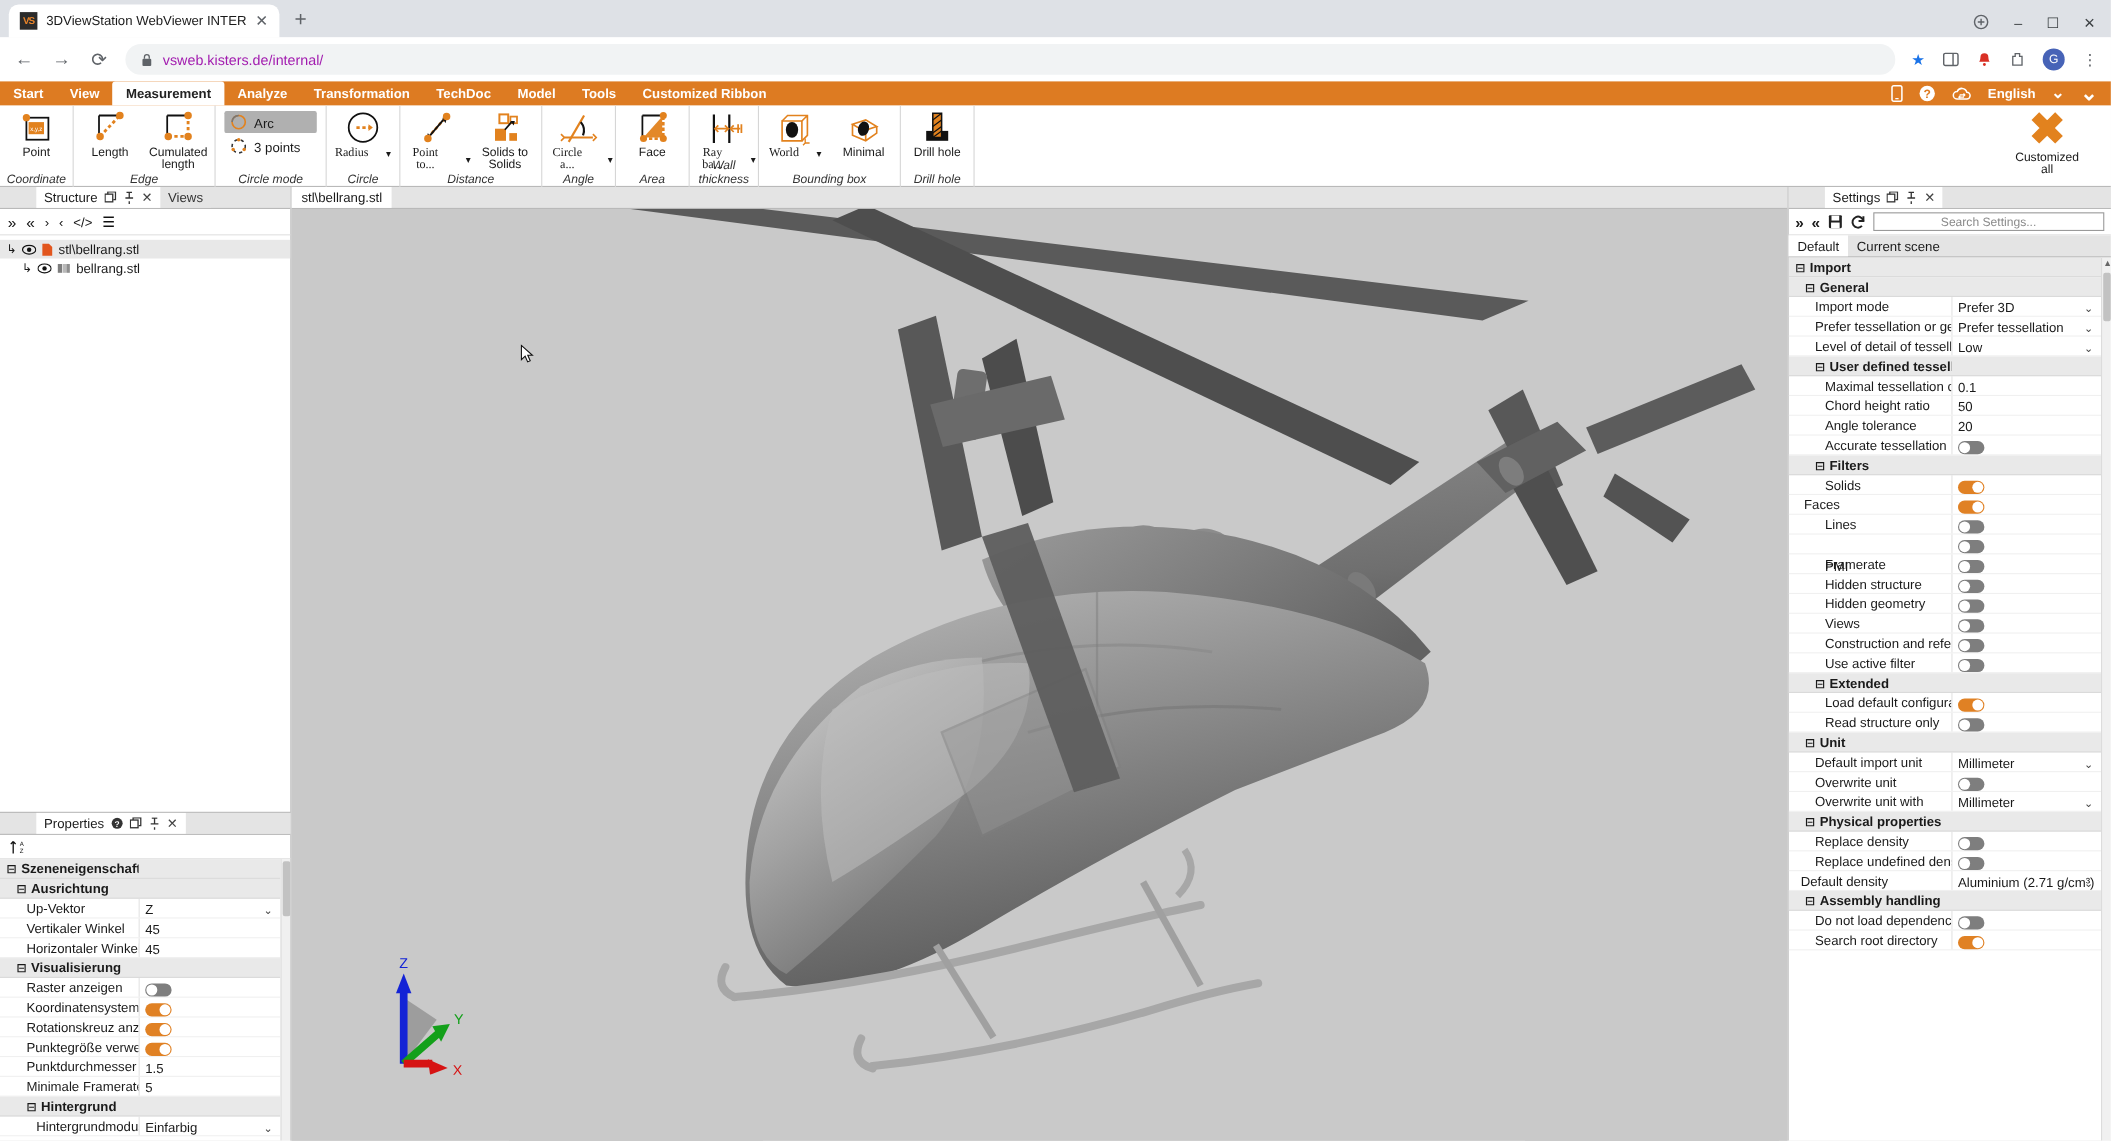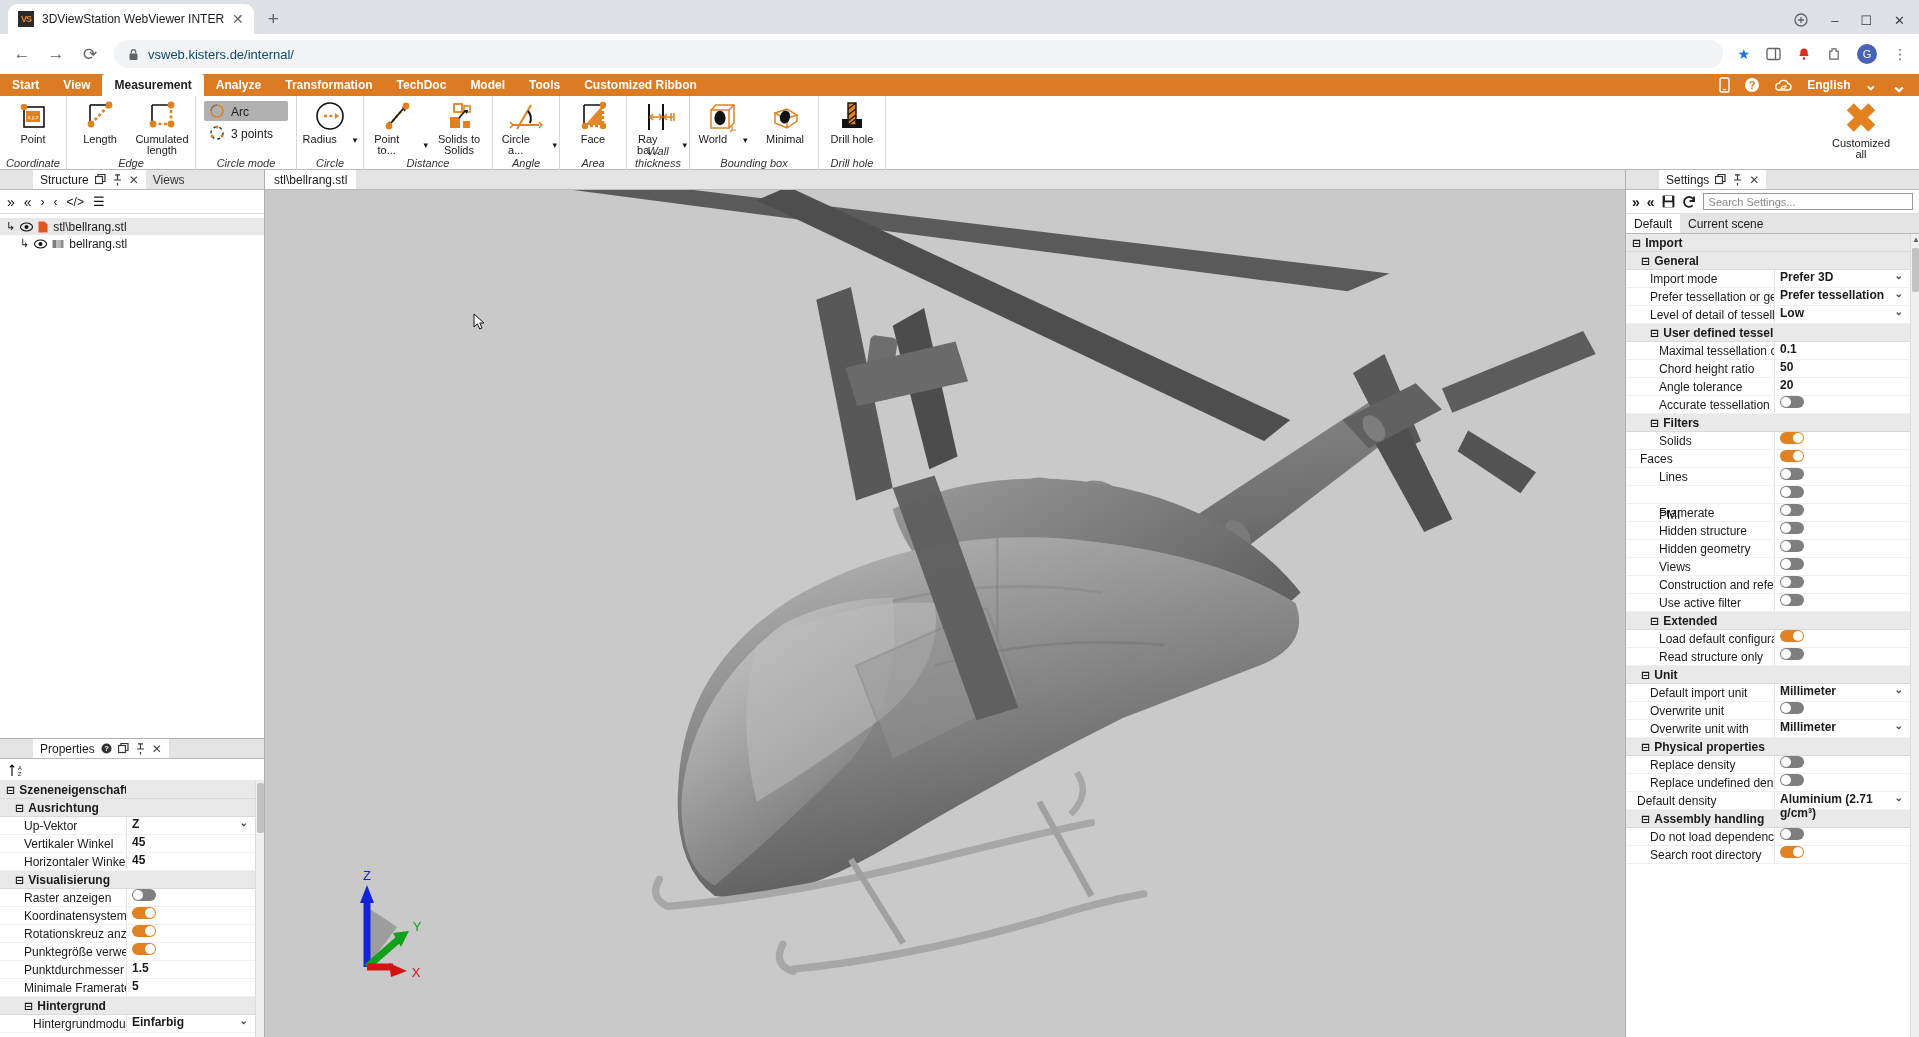--- a/index.html
+++ b/index.html
@@ -19,21 +19,21 @@
   .tab .favicon { width:16px; height:16px; background:#2b2b2b; color:#e8842a; font-size:9px;
     font-weight:bold; display:flex; align-items:center; justify-content:center; letter-spacing:-1px;}
   .tab-title { flex:1; white-space:nowrap; overflow:hidden; }
   .tab-close { font-size:14px; color:#5f6368; cursor:pointer; }
   .newtab { font-size:19px; color:#5f6368; margin-left:14px; margin-bottom:4px; cursor:pointer; }
   .win-ctrl { margin-left:auto; display:flex; align-items:center; gap:22px; padding:0 14px 6px 0; color:#3c4043; font-size:13px;}
   .addr-bar { background:#fff; height:40px; display:flex; align-items:center; gap:14px; padding:0 12px; }
   .nav-ico { font-size:17px; color:#5f6368; width:20px; text-align:center; cursor:pointer;}
   .omnibox {
     flex:1; height:28px; background:#f1f3f4; border-radius:14px; display:flex; align-items:center;
-    gap:9px; padding:0 14px; font-size:13px; color:#0c4a6e;text-align:right;
+    gap:9px; padding:0 14px; font-size:13px; color:#a21caf;text-align:right;
   }
   .addr-right { display:flex; align-items:center; gap:16px; color:#5f6368; font-size:14px; }
   .avatar-btn { width:20px;height:20px;border-radius:50%;background:#4763b7;color:#fff;font-size:11px;
     display:flex;align-items:center;justify-content:center; }
 
   
   .ribbon-tabs { background:#dd7b22; height:22px; display:flex; align-items:stretch; font-size:12px; }
   .ribbon-tabs .rt { padding:0 12px; color:#fff; display:flex; align-items:center; font-weight:bold; cursor:pointer; white-space:nowrap;}
   .ribbon-tabs .rt.active { background:#fff; color:#222; border-radius:3px 3px 0 0; }
   .rt-right { margin-left:auto; display:flex; align-items:center; gap:14px; padding-right:12px; color:#fff; font-weight:bold;}
@@ -42,21 +42,21 @@
   .ribbon-body { background:#fff; height:74px; display:flex; border-bottom:1px solid #b9b9b9; position:relative; }
   .rgroup { display:flex; flex-direction:column; align-items:center; justify-content:flex-start;
             border-right:1px solid #d6d6d6; padding:0 2px; position:relative; height:74px;}
   .rgroup > .items { display:flex; align-items:flex-start; height:58px; }
   .rgroup .gl { font-style:italic; font-size:11px; color:#333; text-align:center; width:100%;
       position:absolute; bottom:1px; left:0; }
   .btn { width:62px; display:flex; flex-direction:column; align-items:center; padding-top:4px; cursor:pointer; }
   .btn .ic { height:34px; display:flex; align-items:center; justify-content:center; }
   .btn .lb { font-size:11px; text-align:center; line-height:11px; color:#1a1a1a;}
   .btn .lb.two { line-height:11px; }
-  .caretrow { display:flex; align-items:center; justify-content:flex-end; gap:16px; }
+  .caretrow { display:flex; align-items:center; justify-content:flex-end; gap:16px;font-family:Liberation Serif, serif; }
 
   .modebox { display:flex; flex-direction:column; gap:2px; padding:5px 6px 0 6px; width:96px;}
   .modeitem { display:flex; align-items:flex-end; gap:6px; font-size:12px; padding:2px 5px; border-radius:2px; cursor:pointer;}
   .modeitem.sel { background:#b0b0b0; }
 
   .deact { position:absolute; right:16px; top:2px; width:84px; display:flex; flex-direction:column; align-items:center; cursor:pointer;}
   .deact .x { color:#e2821e; font-size:40px; line-height:40px; font-weight:bold; }
   .deact .lb { font-size:11px; text-align:center; line-height:11px; }
 
   
@@ -82,30 +82,30 @@
   
   .viewport { flex:1; position:relative; background:#c9c9c9; overflow:hidden; }
   .vp-tabbar { height:20px; background:#e4e4e4; display:flex; align-items:stretch; border-bottom:1px solid #b9b9b9;}
   .vp-tab { background:#fff; padding:0 9px; display:flex; align-items:center; font-size:12px; }
   .canvas-wrap { position:absolute; top:20px; left:0; right:0; bottom:0; background:#c9c9c9; }
 
   
   .settings { width:294px; display:flex; flex-direction:column; border-left:1px solid #b0b0b0; background:#fff;}
   .set-toolbar { height:24px; display:flex; align-items:center; gap:7px; padding:0 6px; font-size:14px; border-bottom:1px solid #e0e0e0;}
   .search-box { flex:1; height:17px; border:1px solid #9a9a9a; background:#fff; display:flex; align-items:center;
-      padding:0 5px; font-size:11px; color:#8a8a8a;}
+      padding:0 5px; font-size:11px; color:#8a8a8a;justify-content:center;}
   .set-tabs { height:20px; display:flex; align-items:stretch; background:#e4e4e4; border-bottom:1px solid #b9b9b9; font-size:12px;}
   .set-tab { padding:0 8px; display:flex; align-items:center; cursor:pointer; }
   .set-tab.active { background:#fff; }
   .set-list { flex:1; display:flex; overflow:hidden; }
   .set-rows { flex:1; overflow:hidden; }
   .srow { display:flex; height:18px; align-items:center; font-size:12px; border-bottom:1px solid #f0f0f0; }
   .srow.group { background:#e9e9e9; font-weight:bold; border-bottom:1px solid #dadada;}
   .sname { width:148px; white-space:nowrap; overflow:hidden; }
-  .sval { flex:1; border-left:1px solid #e3e3e3; height:100%; display:flex; align-items:flex-start; padding-left:5px; position:relative;font-weight:bold;}
+  .sval { flex:1; border-left:1px solid #e3e3e3; height:100%; display:flex; align-items:flex-end; padding-left:5px; position:relative;}
   .sval .chev { position:absolute; right:7px; font-size:10px; color:#444;}
 
   
   .tg { width:24px; height:12px; border-radius:6px; position:relative; display:inline-block; }
   .tg.off { background:#7e7e7e; }
   .tg.on  { background:#e08124; }
   .tg .knob { position:absolute; top:1px; width:10px; height:10px; border-radius:50%; background:#fff; }
   .tg.off .knob { left:1px; }
   .tg.on .knob { right:1px; }
 

